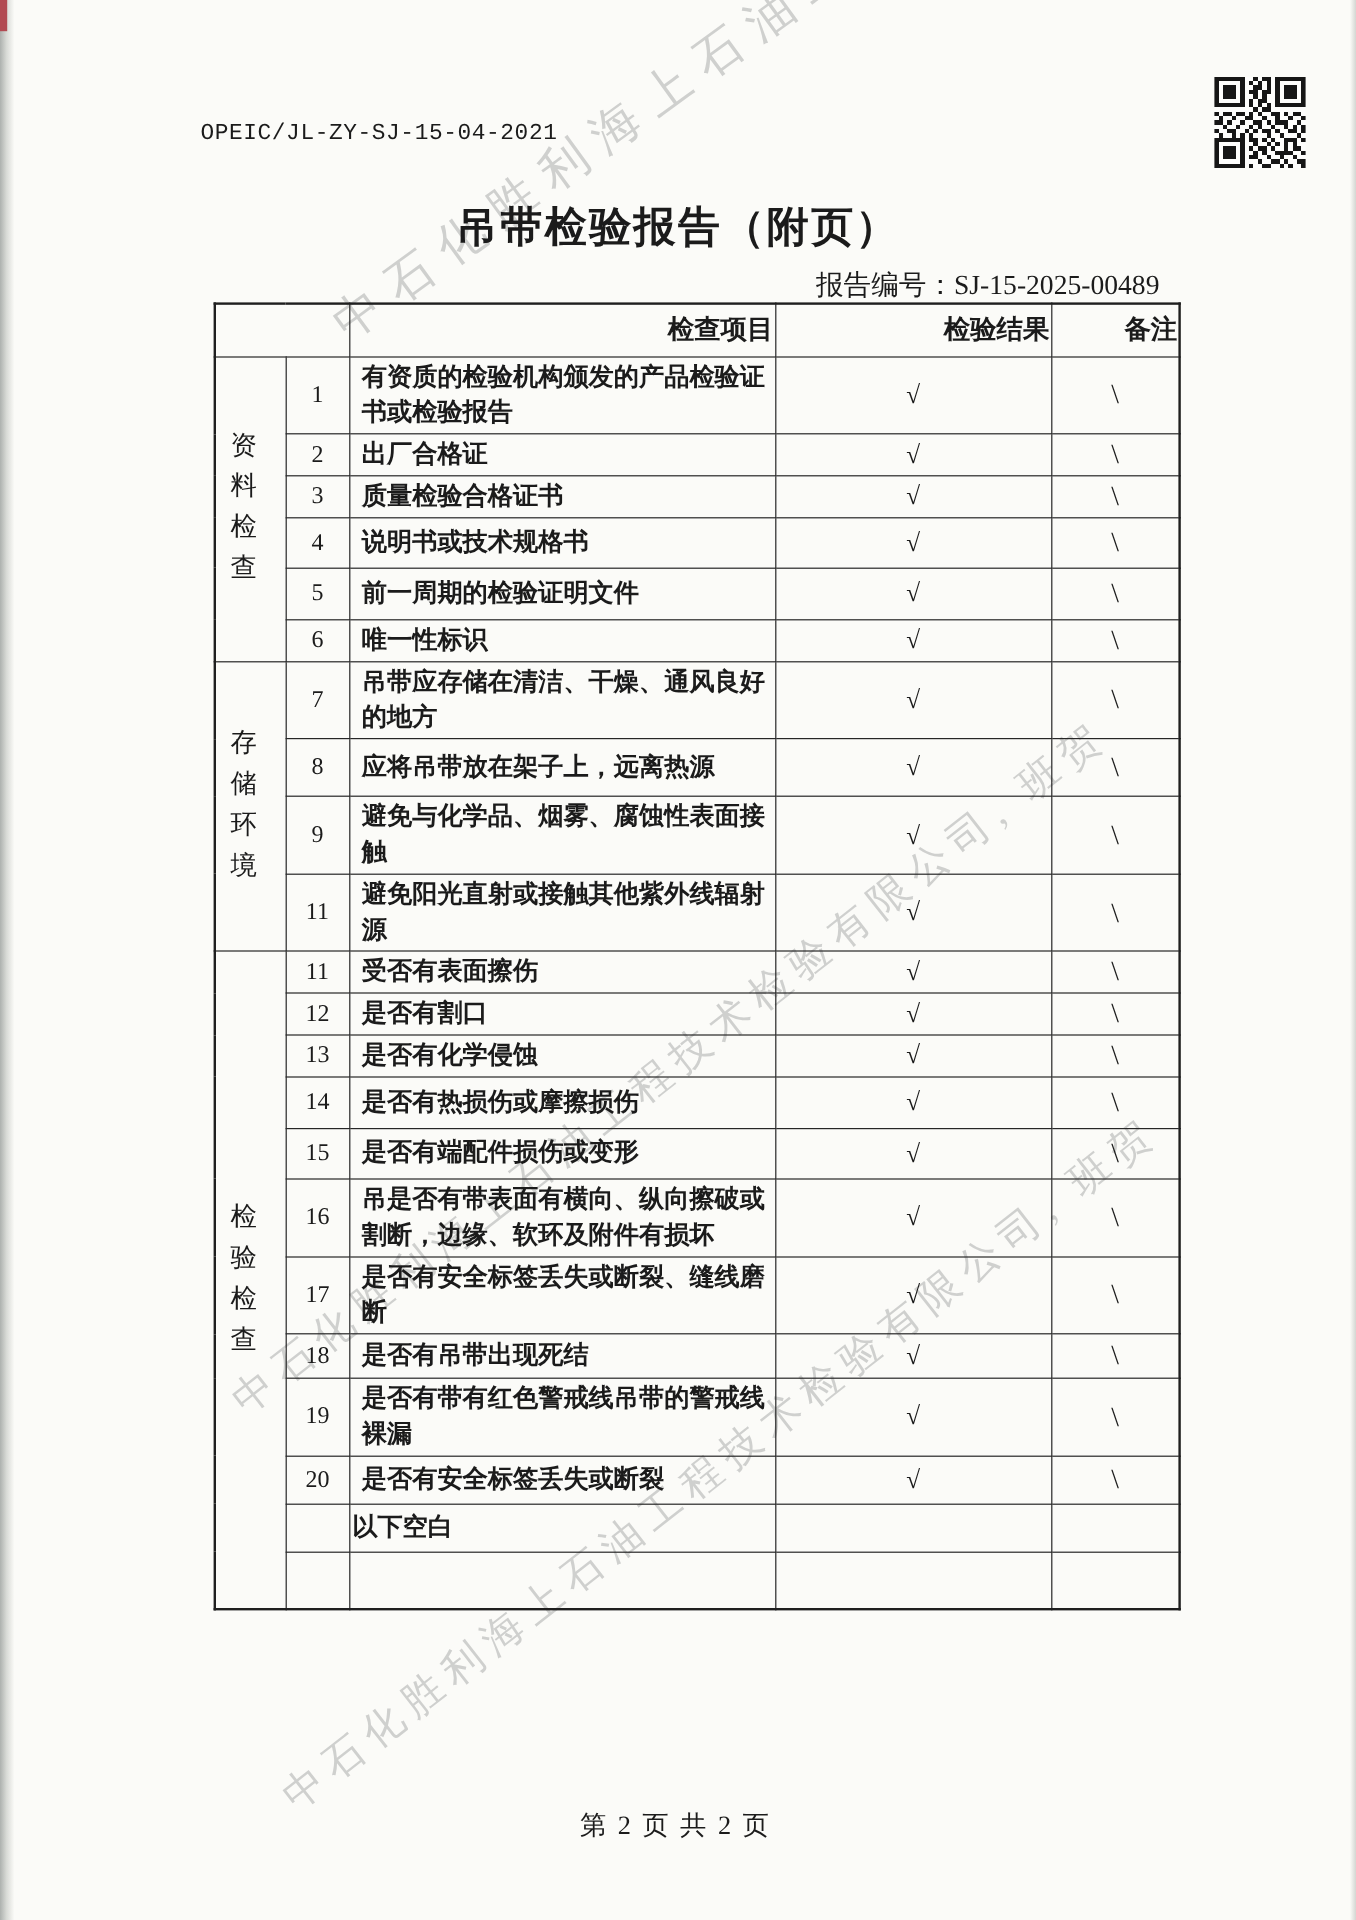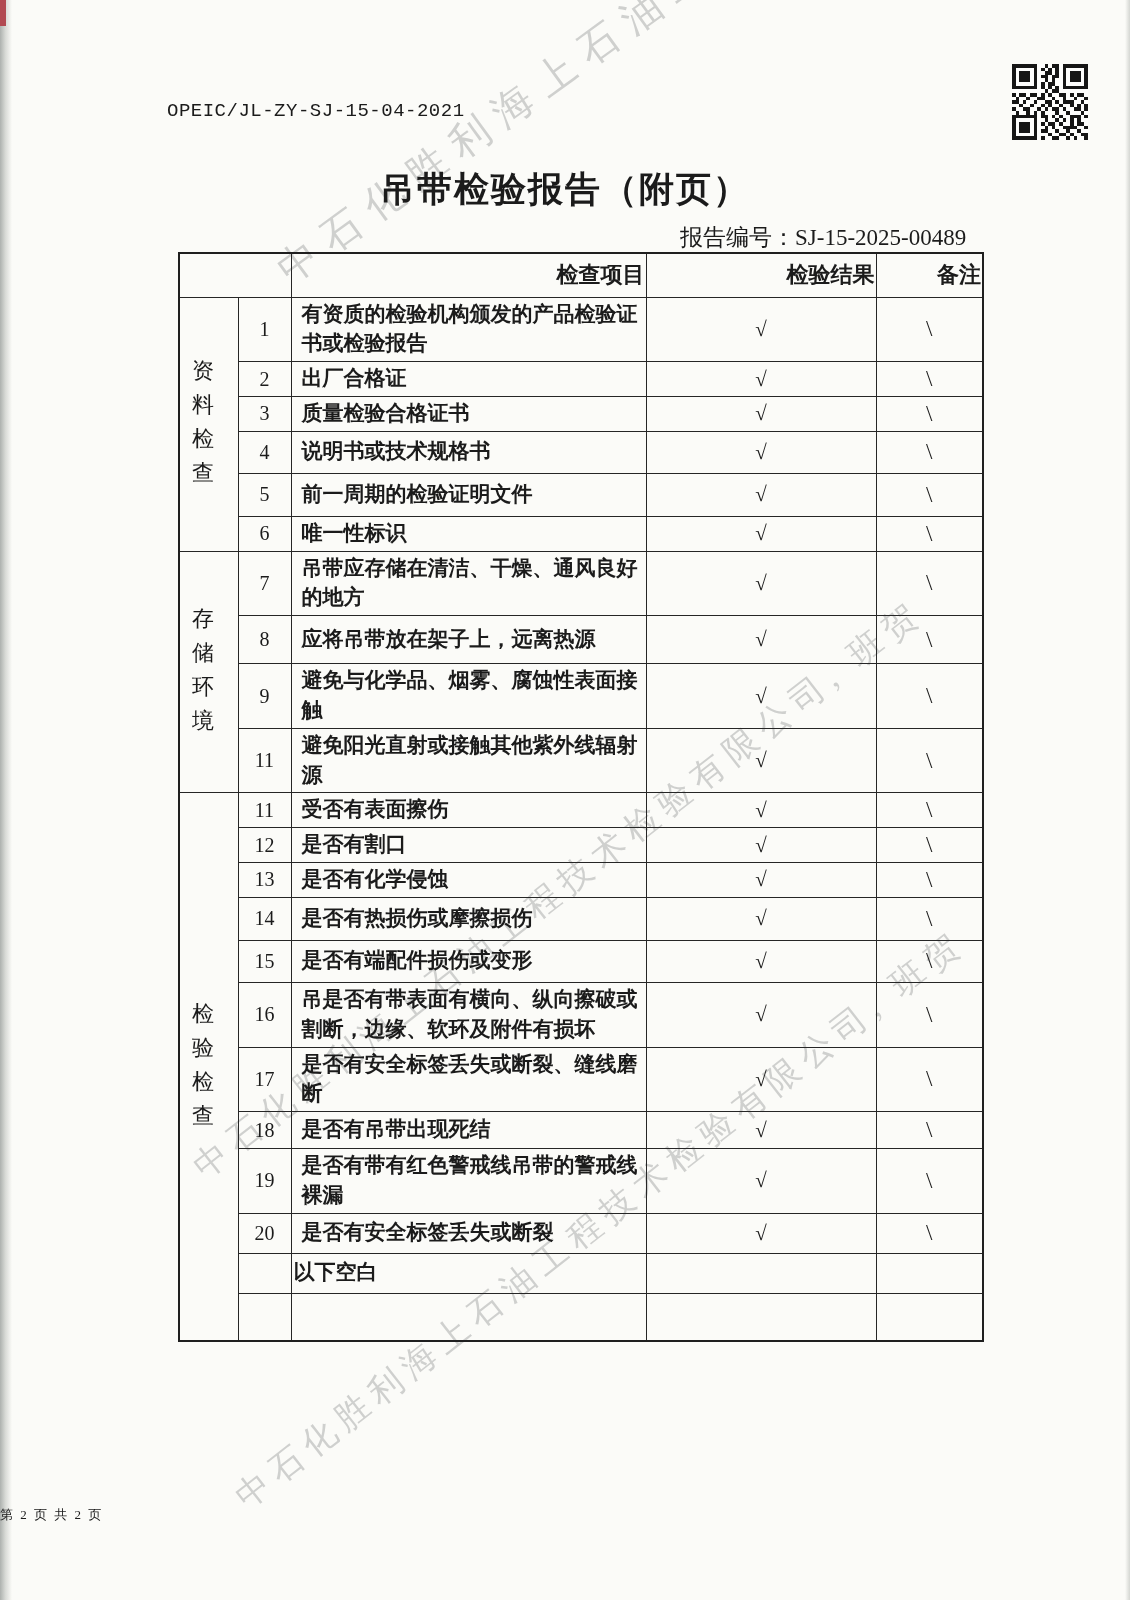--- a/index.html
+++ b/index.html
@@ -45,21 +45,21 @@
   table.insp td { border:1.5px solid #262626; overflow:hidden; }
   tr.head td { font-weight:bold; font-size:22px; text-align:right; }
   td.gcell { font-size:22px; text-align:left; padding:0 12px; line-height:1.55; letter-spacing:1px;font-family:Liberation Mono, monospace; }
   td.ncell { text-align:center; font-size:20px; }
   td.icell { font-size:21px; padding:2px 8px 2px 10px; line-height:1.42;font-weight:bold; }
   td.icell.center { padding:2px; }
   td.rcell { text-align:center; font-size:21px; }
   td.kcell { text-align:center; font-size:23px; }
 
   .note { position:absolute; left:167px; top:1394px; width:820px; font-size:21px; line-height:1.58; text-align:justify; }
-  .page-footer { position:absolute; left:0; top:1506px; width:1126px; text-align:left; font-size:13px; letter-spacing:2px; }
+  .page-footer { position:absolute; left:0; top:1506px; width:1126px; text-align:center; font-size:22px; letter-spacing:2px; }
 </style>
 </head>
 <body>
 
 <div class="page">
   <div class="scan-edge-left"></div>
   <div class="scan-edge-right"></div>
   <div class="corner-mark"></div>
 
   <div class="wm wm1">中石化胜利海上石油工程技术检验有限公司, 班贺</div>

